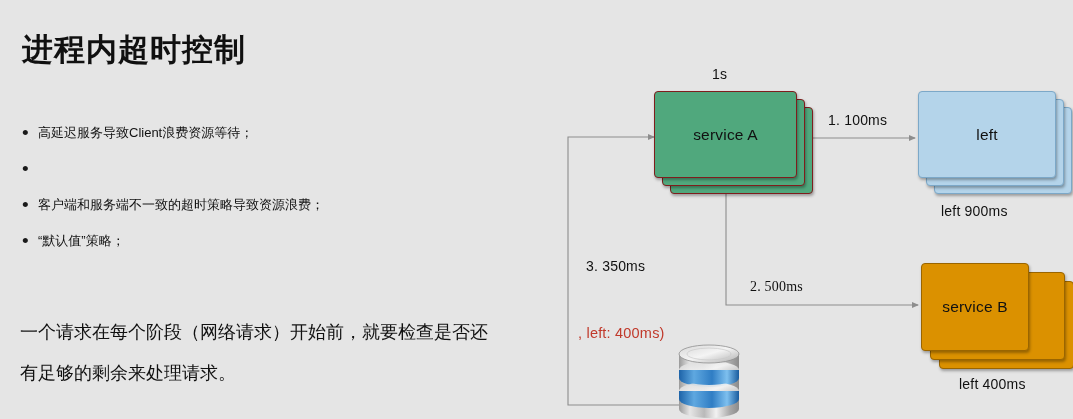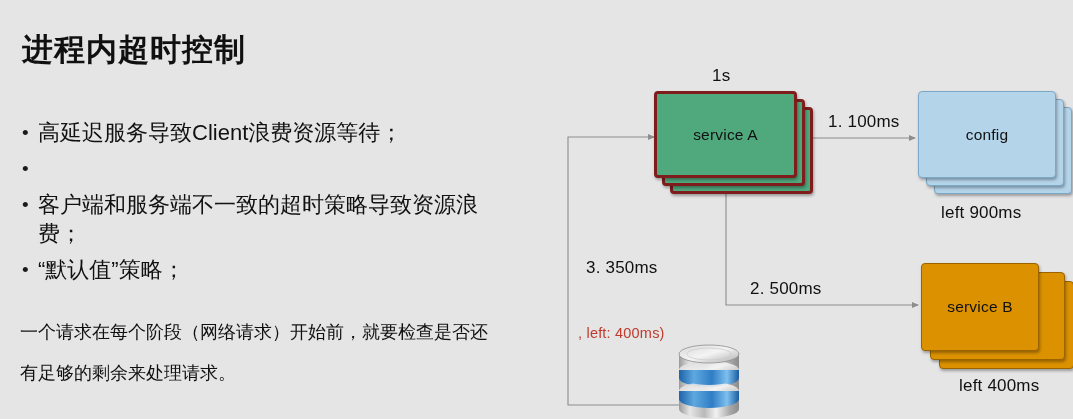--- a/index.html
+++ b/index.html
@@ -54,21 +54,21 @@
     flex: 0 0 auto;
     width: 20px;
     font-size: 19px;
     line-height: 29px;
     color: #1a1a1a;
     text-align: left;
     padding-left: 4px;
   }
   .bullet-text {
     flex: 1 1 auto;
-    font-size: 22px;
+    font-size: 13px;
     line-height: 29px;
     color: #111111;
     max-width: 450px;
   }
   #closing-paragraph {
     position: absolute;
     left: 20px;
     top: 312px;
     width: 475px;
     font-size: 18px;
@@ -111,28 +111,28 @@
     justify-content: center;
     box-shadow: 1px 2px 3px rgba(0,0,0,0.32);
   }
   .node .face span {
     font-size: 15.5px;
     color: #111111;
     letter-spacing: 0.2px;
   }
 
   
-  .node-green .layer, .node-green .face { background: #50a87d; border: 3px solid #7f1d1d; }
+  .node-green .layer, .node-green .face { background: #50a87d; border: 1px solid #7f1d1d; }
   .node-blue  .layer, .node-blue  .face { background: #b4d4ea; border: 1px solid #7ca8c8; }
   .node-orange .layer, .node-orange .face { background: #db9100; border: 1px solid #9a6500; }
 
   
   .dg-label {
     position: absolute;
-    font-size: 17px;
+    font-size: 14px;
     color: #111111;
     white-space: nowrap;
     letter-spacing: 0.2px;
   }
   .dg-label.red {
     color: #c0392b;
     font-size: 14.5px;
     line-height: 22px;
   }
 
@@ -203,28 +203,28 @@
       <div class="layer" style="left: 8px; top: 8px; width: 143px; height: 87px; background: rgb(80, 168, 125);"></div>
       <div class="face" style="width: 143px; height: 87px; background: rgb(80, 168, 125);">
         <span>service A</span>
       </div>
     </div>
 
     <div class="node node-blue" style="left:373px; top:91px; width:160px; height:105px;">
       <div class="layer" style="left: 16px; top: 16px; width: 138px; height: 87px; background: rgb(180, 212, 234);"></div>
       <div class="layer" style="left: 8px; top: 8px; width: 138px; height: 87px; background: rgb(180, 212, 234);"></div>
       <div class="face" style="width: 138px; height: 87px; background: rgb(180, 212, 234);">
-        <span>config</span>
+        <span>left</span>
       </div>
     </div>
 
     <div class="node node-orange" style="left:376px; top:263px; width:160px; height:108px;">
       <div class="layer" style="left: 18px; top: 18px; width: 135px; height: 88px; background: rgb(219, 145, 0);"></div>
       <div class="layer" style="left: 9px; top: 9px; width: 135px; height: 88px; background: rgb(219, 145, 0);"></div>
-      <div class="face" style="width: 118px; height: 88px; background: rgb(219, 145, 0);">
+      <div class="face" style="width: 108px; height: 88px; background: rgb(219, 145, 0);">
         <span>service B</span>
       </div>
     </div>
 
     <svg id="db-icon" viewBox="0 0 66 76">
       <defs>
         <linearGradient id="metal" x1="0" y1="0" x2="1" y2="0">
           <stop offset="0%" stop-color="#9a9a9a"></stop>
           <stop offset="18%" stop-color="#e6e6e6"></stop>
           <stop offset="42%" stop-color="#b9b9b9"></stop>
@@ -255,21 +255,21 @@
       <ellipse cx="33" cy="48" rx="30" ry="9" fill="url(#metaltop)" opacity="0.9"></ellipse>
       <path d="M3,27 L63,27 L63,33 A30,9 0 0 1 3,33 Z" fill="url(#blueband)"></path>
       <path d="M3,48 L63,48 L63,54 A30,9 0 0 1 3,54 Z" fill="url(#blueband)"></path>
 
       <ellipse cx="33" cy="11" rx="30" ry="9" fill="url(#metaltop)" stroke="#8f8f8f" stroke-width="0.8"></ellipse>
       <ellipse cx="33" cy="11" rx="22" ry="6" fill="none" stroke="#c9c9c9" stroke-width="0.7"></ellipse>
     </svg>
 
     <div class="dg-label" style="left:283px; top:112px;">1. 100ms</div>
 
-    <div class="dg-label" style="left:205px; top:279px;">2. 500ms</div>
+    <div class="dg-label" style="left:205px; top:279px;font-family:Liberation Serif, serif;">2. 500ms</div>
 
     <div class="dg-label" style="left:25px; top:258px;margin-left:16px;">3. 350ms</div>
 
     <div class="dg-label" style="left:396px; top:203px;">left 900ms</div>
 
     <div class="dg-label" style="left:398px; top:376px;margin-left:16px;">left 400ms</div>
 
 
     <div class="dg-label red" style="left: 33px; top: 322px; color: rgb(192, 57, 43);">, left: 400ms)</div>
 

